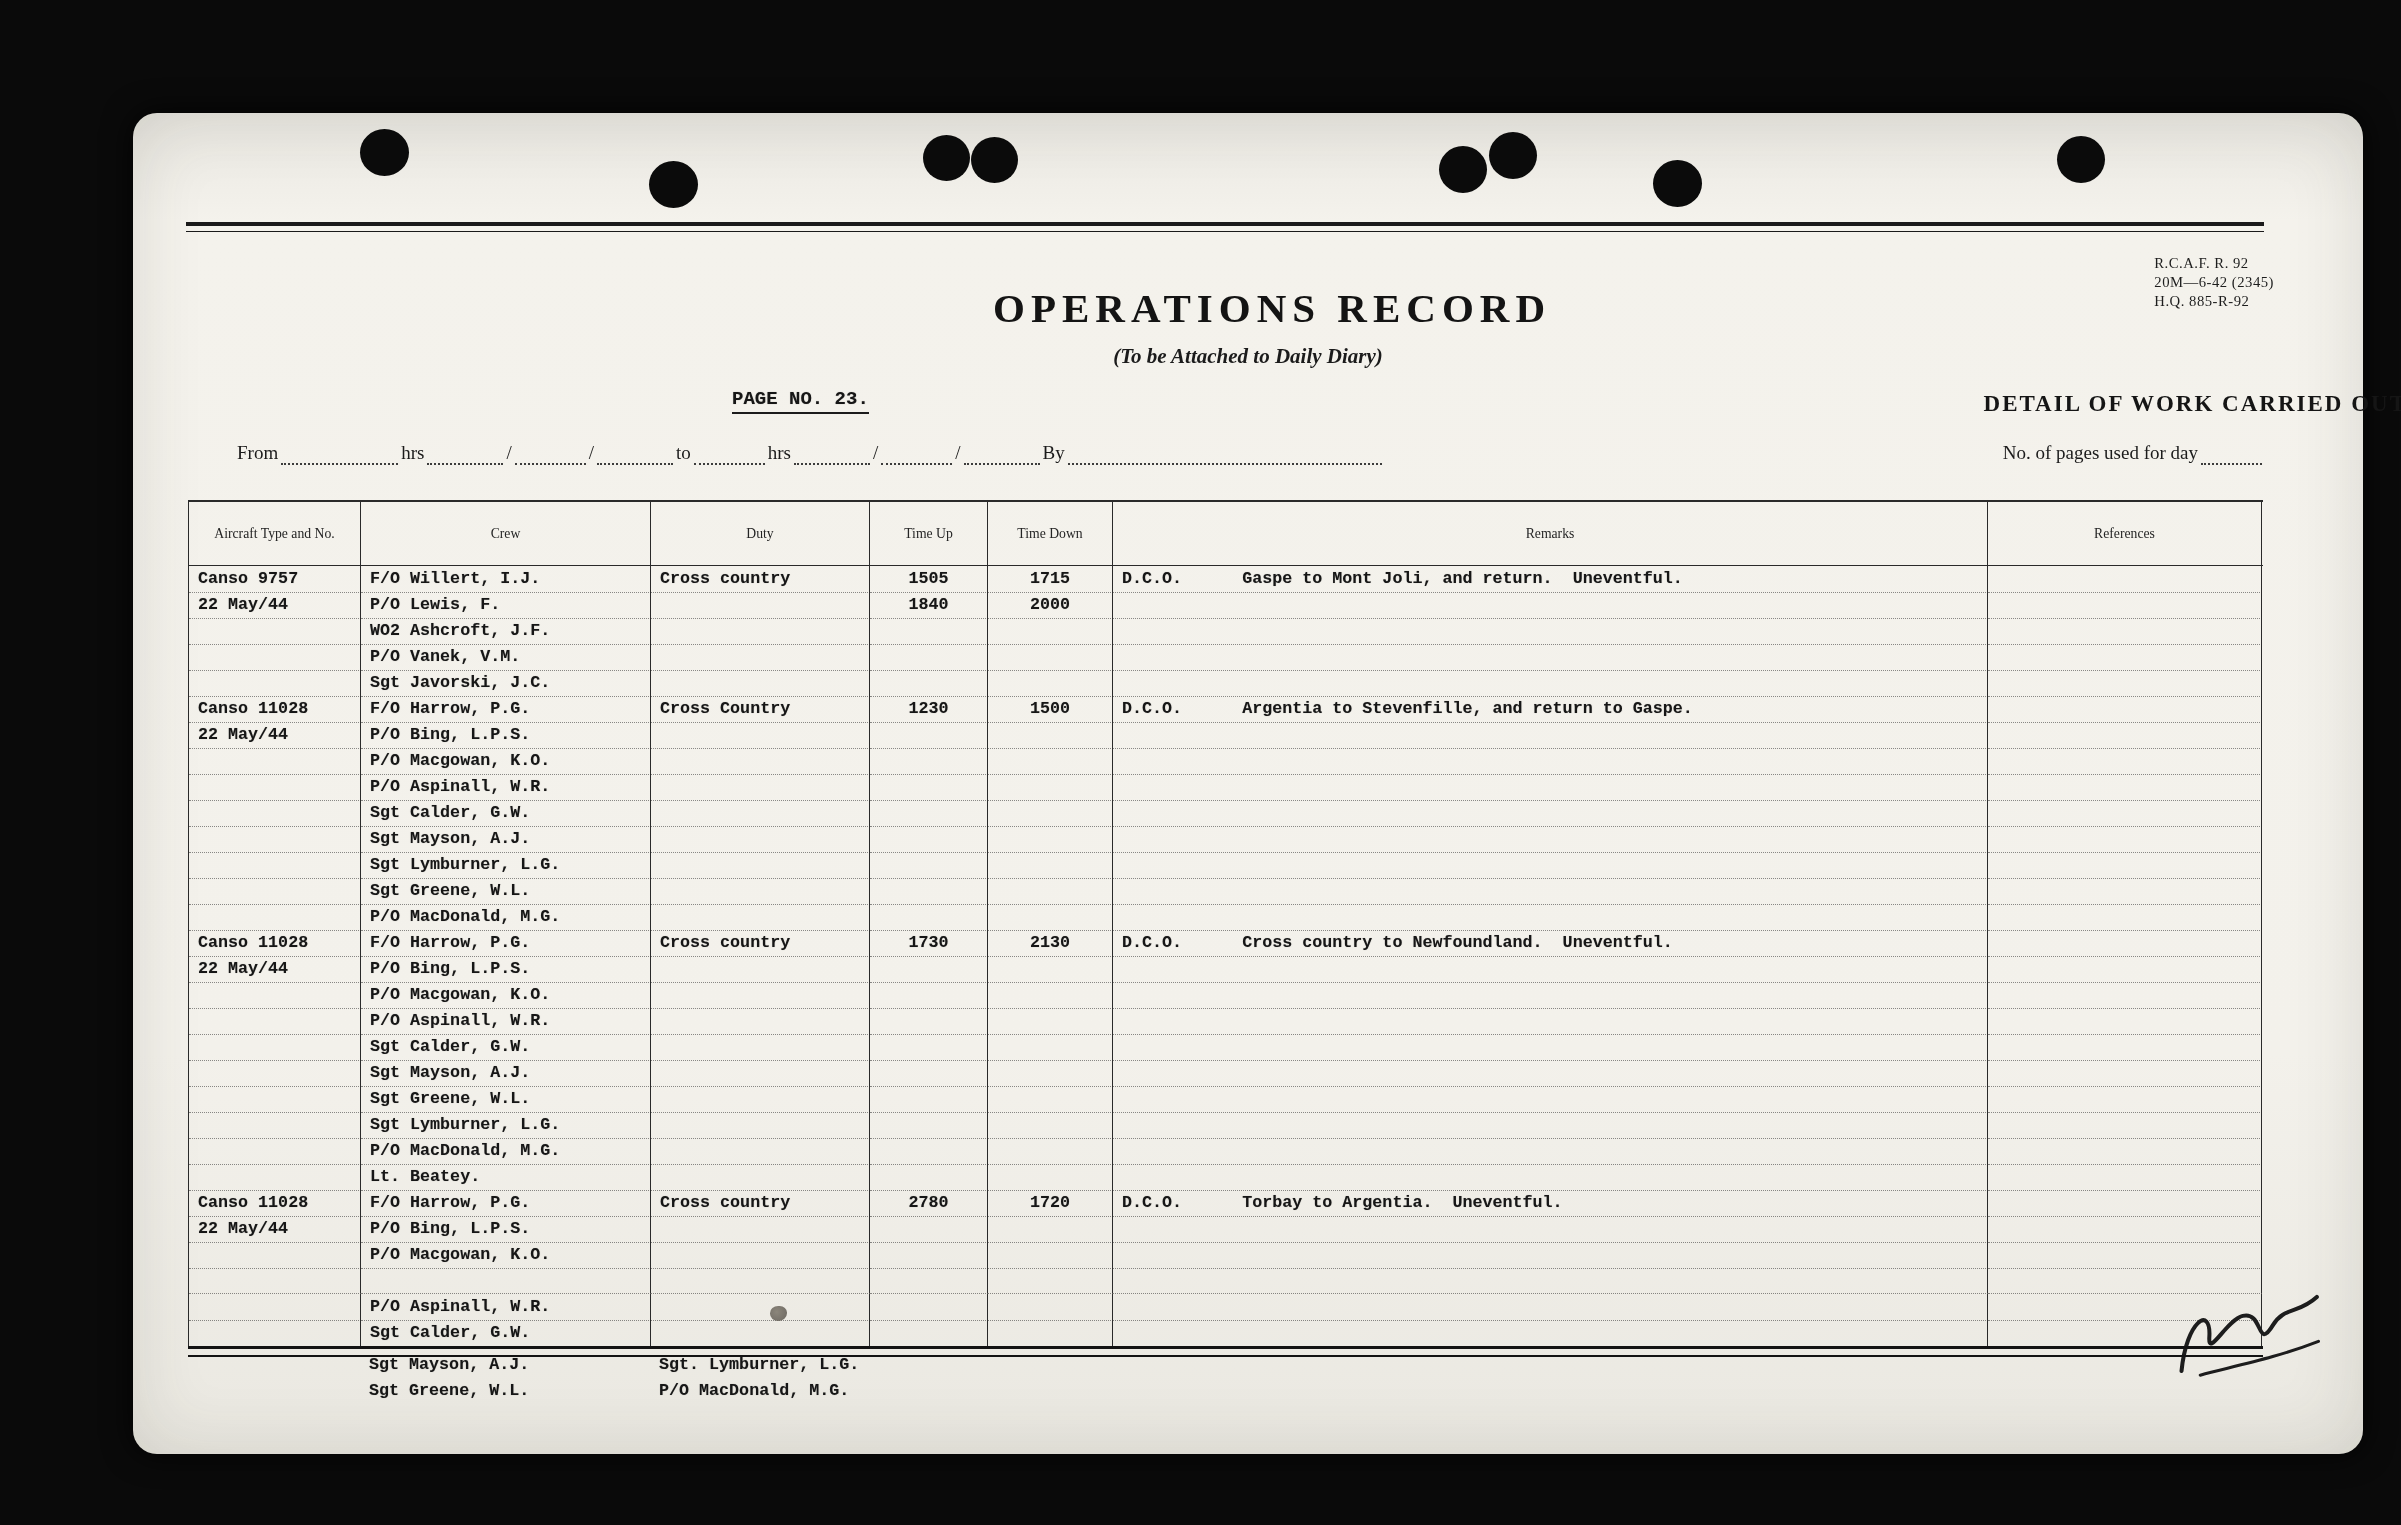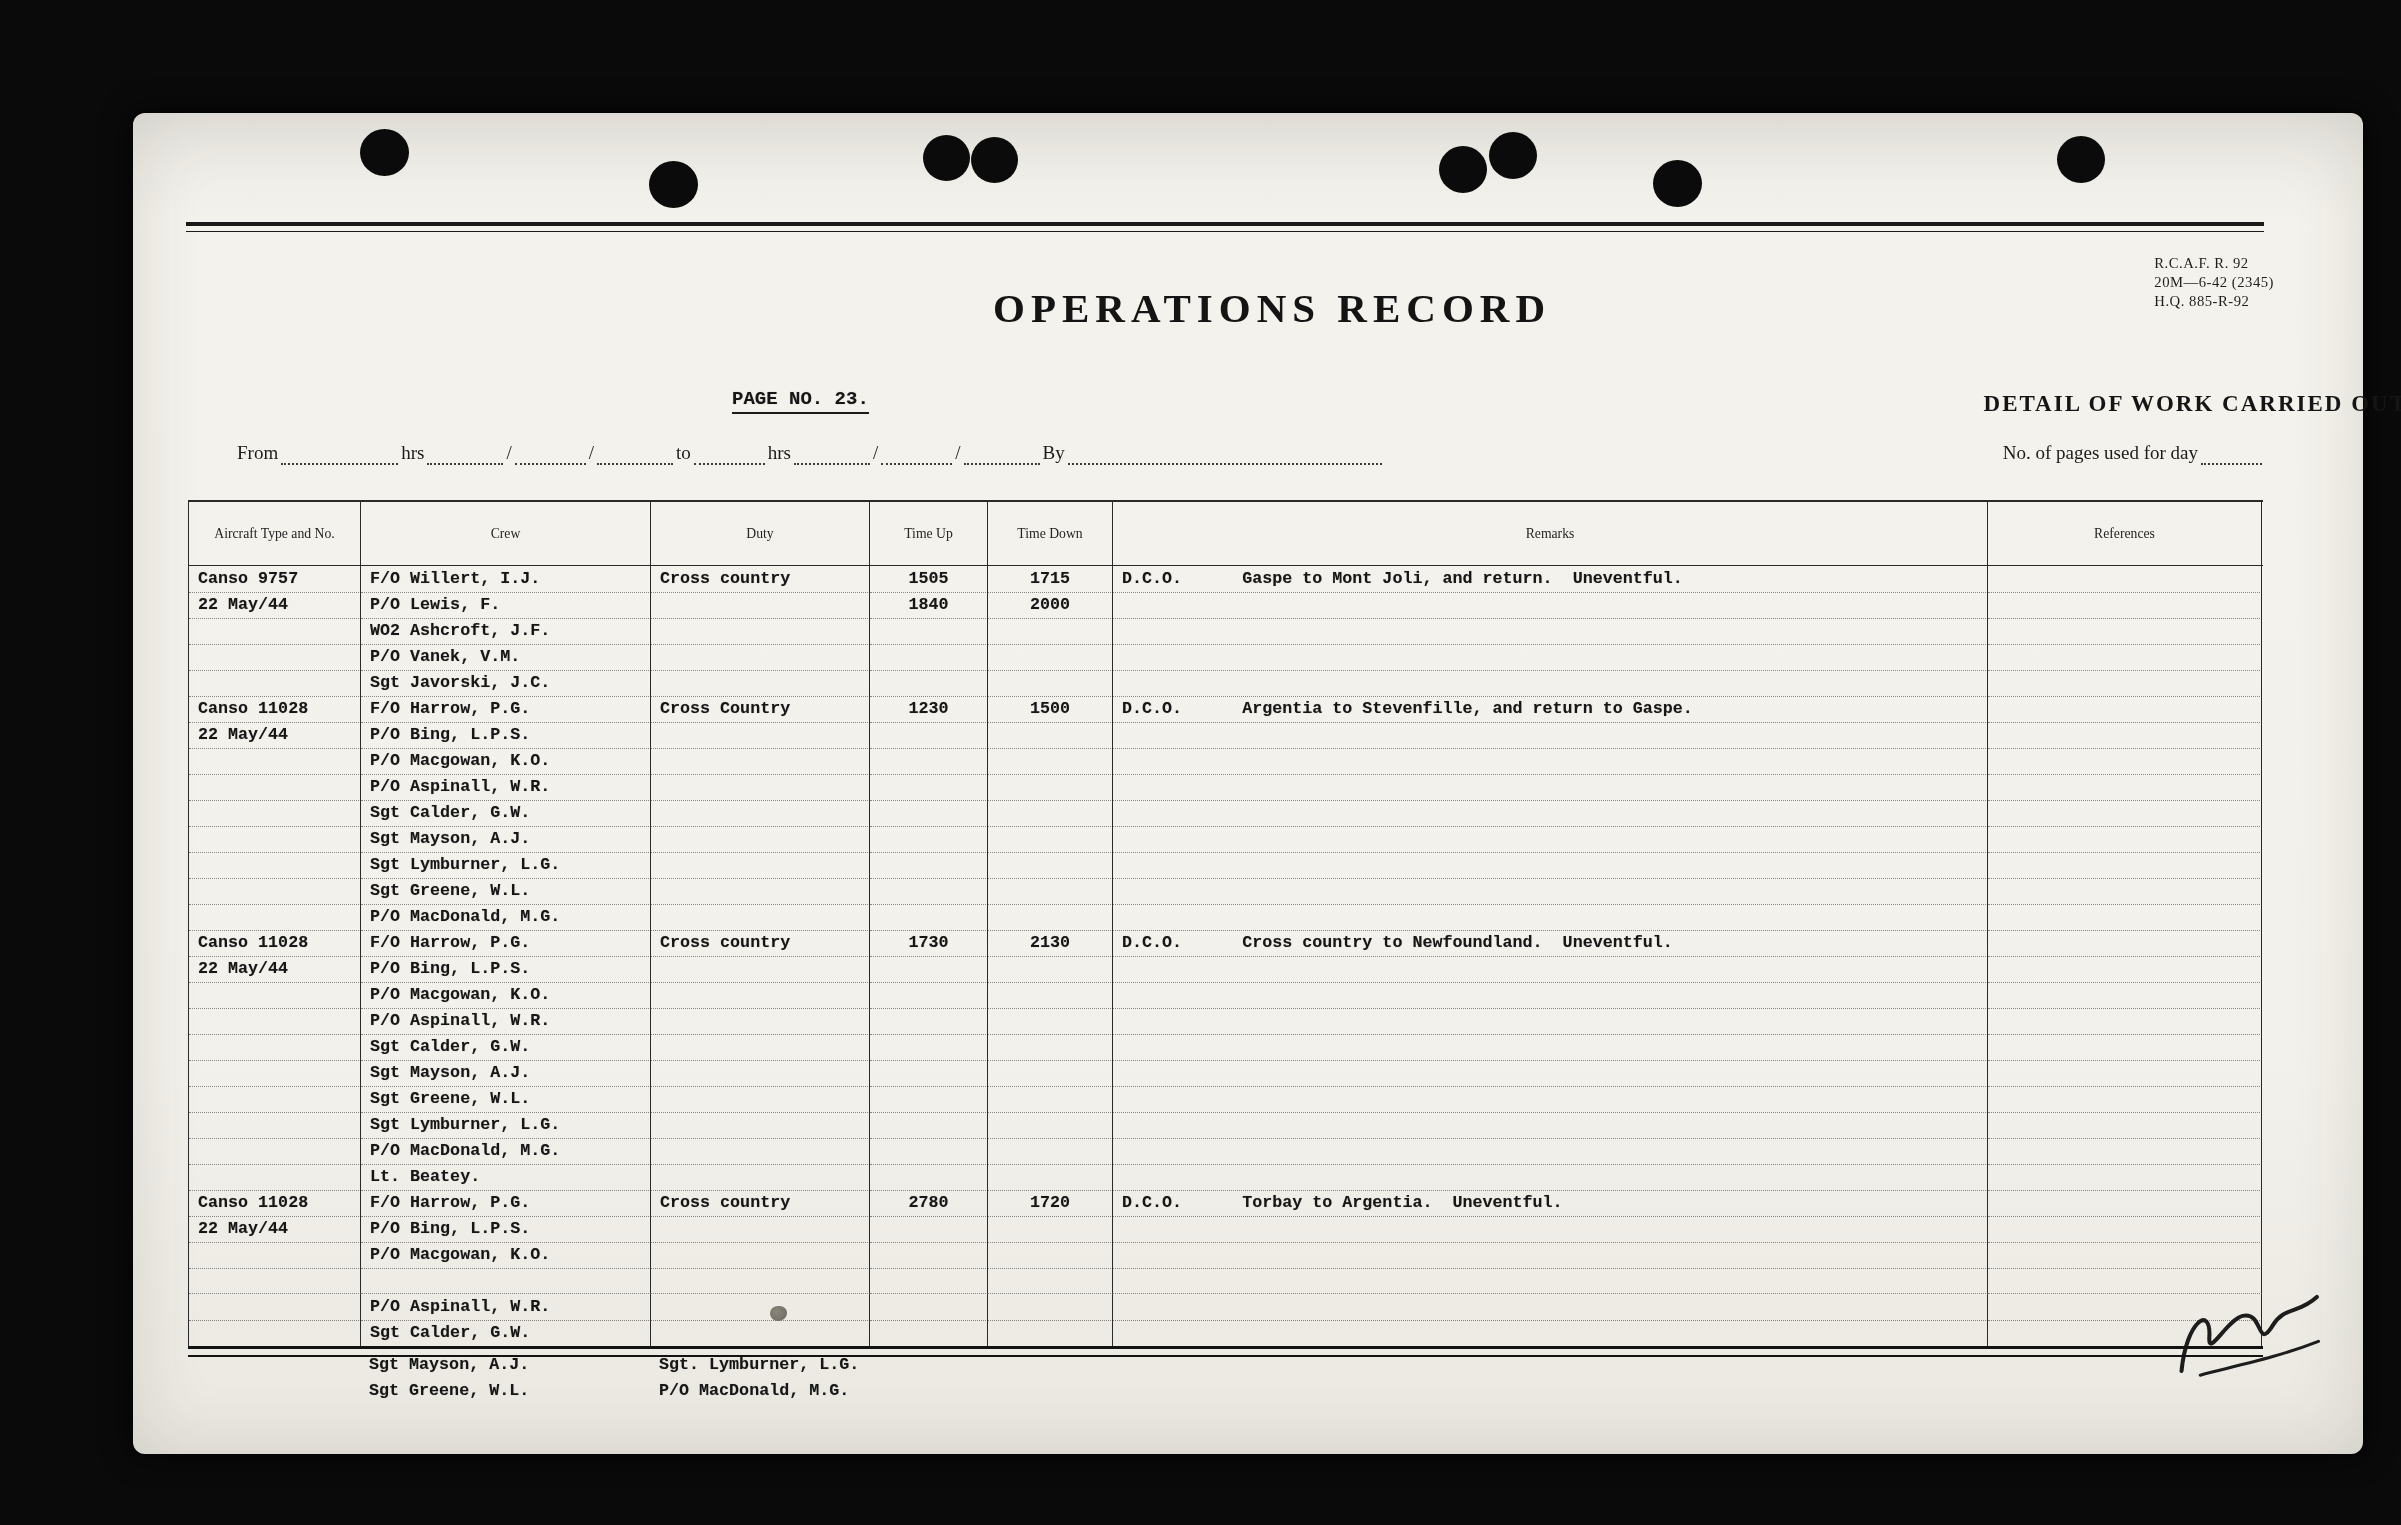--- a/index.html
+++ b/index.html
@@ -14,21 +14,21 @@
     background:var(--bg);
     position:relative;
     overflow:hidden;
     font-family:"Liberation Serif","DejaVu Serif",serif;
   }
   .paper{
     position:absolute;
     left:133px; top:113px;
     width:2230px; height:1341px;
     background:linear-gradient(180deg,#e9e7e1 0%,#f4f2ec 8%,#f3f1eb 70%,#eae8e1 100%);
-    border-radius:12px;
+    border-radius:24px;
     box-shadow:inset 0 0 71px rgba(60,55,45,.14), 0 0 30px rgba(0,0,0,.85);
   }
   .hole{
     position:absolute;
     background:#0b0b0b;
     border-radius:50%;
   }
   .top-rule{
     position:absolute;
     left:53px; right:99px; top:109px;
@@ -170,20 +170,21 @@
 
   <div class="top-rule"></div>
 
   <div class="form-codes">
     <div>R.C.A.F. R. 92</div>
     <div>20M—6-42 (2345)</div>
     <div>H.Q. 885-R-92</div>
   </div>
 
   <div class="doc-title">OPERATIONS RECORD</div>
+  <div class="doc-subtitle">(To be Attached to Daily Diary)</div>
 
   <div class="page-no typed">PAGE NO. 23.</div>
   <div class="detail-heading">DETAIL OF WORK CARRIED OUT</div>
 
   <div class="from-line">
     <span class="lbl">From</span>
     <span class="dots" style="width:117px"></span>
     <span class="lbl">hrs</span>
     <span class="dots" style="width:76px"></span>
     <span class="lbl">/</span>

